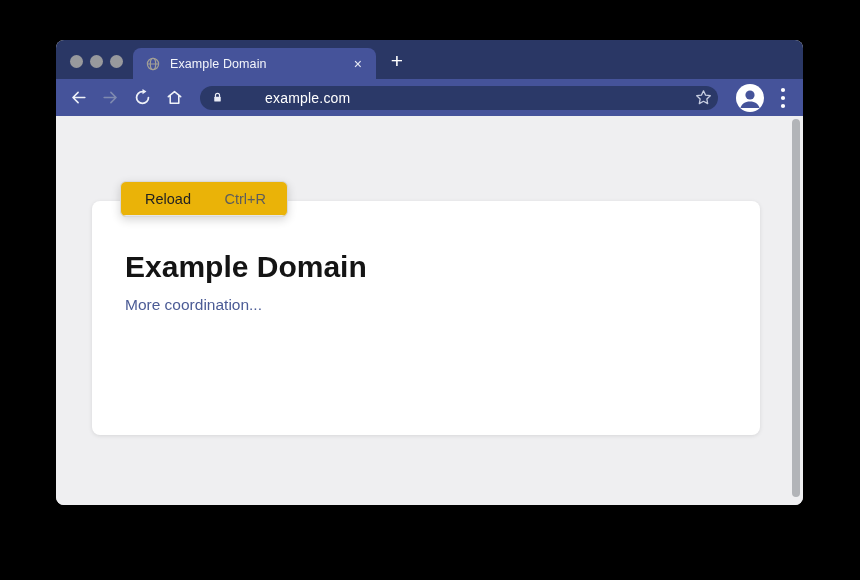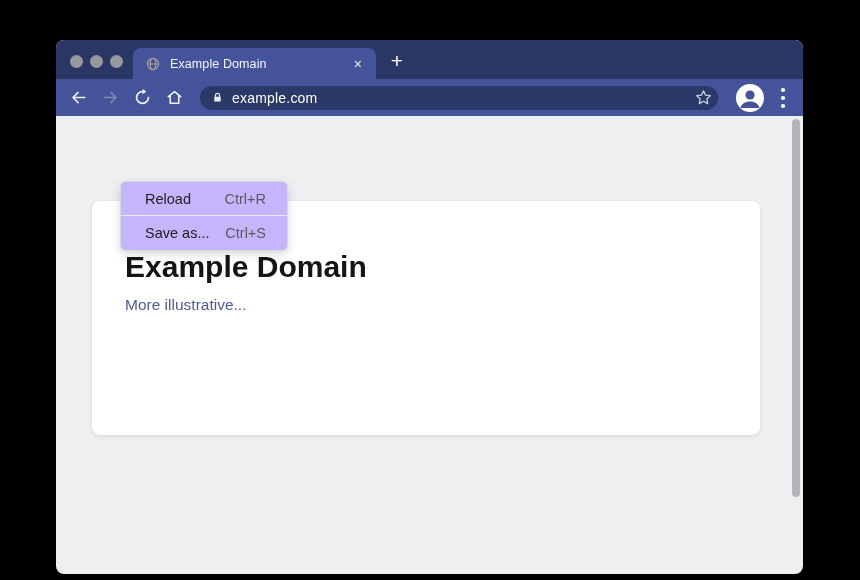--- a/index.html
+++ b/index.html
@@ -7,21 +7,21 @@
   body {
     background: #000;
     font-family: "Liberation Sans", sans-serif;
     position: relative;
     overflow: hidden;
   }
   .stage { position: absolute; inset: 0; }
 
   
   .window {
-    position: absolute; left: 56px; top: 40px; width: 747px; height: 534px;
+    position: absolute; left: 56px; top: 40px; width: 747px; height: 465px;
     border-radius: 8px; overflow: hidden;
     box-shadow: 0 12px 34px rgba(0,0,0,.55);
     background: #efeff1;
   }
 
   
   .titlebar {
     position: relative; height: 39px; background: #2a3765;
   }
   .traffic-lights {
@@ -60,20 +60,21 @@
   }
   .nav-btn + .nav-btn { margin-left: 10px; }
   .nav-btn svg { width: 19px; height: 19px; }
   .icon-enabled { color: #eef1f8; }
   .icon-disabled { color: #7f8ab0; }
 
   .address-pill {
     flex: 1; height: 24px; margin: 0 17px 0 15px; background: #2b3968;
     border-radius: 12px; display: flex; align-items: center; padding: 0 4px 0 11px;
     min-width: 0;
+    gap: 33px;
   }
   .lock { width: 13px; height: 13px; color: #e8ebf4; flex: 0 0 auto; }
   .url-text { margin-left: 8px; font-size: 14px; color: #fff; letter-spacing: .2px; white-space: nowrap; }
   .star-btn { margin-left: auto; width: 22px; height: 22px; display: flex; align-items: center; justify-content: center; }
   .star-btn svg { width: 19px; height: 19px; color: #c6cde0; }
 
   .avatar-btn { width: 30px; height: 30px; flex: 0 0 auto; }
   .kebab-btn { width: 12px; height: 26px; margin-left: 12px; flex: 0 0 auto; display:flex; align-items:center; }
 
   
@@ -85,21 +86,21 @@
     box-shadow: 0 1px 4px rgba(0,0,0,.10);
     padding: 50px 36px 0 33px;
   }
   .page-heading { font-size: 30px; line-height: 32px; font-weight: bold; color: #141414; }
   .page-paragraph { margin-top: 25px; font-size: 15.5px; line-height: 23px; color: #3a3a3a; max-width: 590px; }
   .page-link { display: inline-block; margin-top: 13px; font-size: 15.5px; color: #4b5b95; text-decoration: none; }
 
   
   .context-menu {
     position: absolute; left: 64px; top: 65px; width: 168px;
-    background: #c4b5fd; border: 1px solid #d9d9d9; border-radius: 6px;
+    background: #eab308; border: 1px solid #d9d9d9; border-radius: 6px;
     box-shadow: 0 3px 10px rgba(0,0,0,.16);
     overflow: hidden;
   }
   .menu-item {
     height: 34px; display: flex; align-items: center; justify-content: space-between;
     padding: 0 21px 0 24px;
   }
   .menu-item:first-child { border-bottom: 1px solid #e6e6e6; }
   .menu-label { font-size: 14.5px; color: #222; }
   .menu-shortcut { font-size: 14.5px; color: #5c5c5c; text-align: center; }
@@ -193,31 +194,27 @@
           <circle cx="6" cy="13" r="2.1" fill="#fff"></circle>
           <circle cx="6" cy="21" r="2.1" fill="#fff"></circle>
         </svg>
       </div>
     </div>
 
     <div class="content">
 
       <div class="card">
         <h1 class="page-heading">Example Domain</h1>
-        <a class="page-link" href="#">More illustrative...</a>
+        <a class="page-link" href="#">More coordination...</a>
       </div>
 
       <div class="context-menu">
         <div class="menu-item">
           <span class="menu-label">Reload</span>
           <span class="menu-shortcut">Ctrl+R</span>
         </div>
-        <div class="menu-item">
-          <span class="menu-label">Save as...</span>
-          <span class="menu-shortcut">Ctrl+S</span>
-        </div>
       </div>
 
       <div class="scrollbar-thumb"></div>
     </div>
 
   </div>
 </div>
 
 </body></html>

